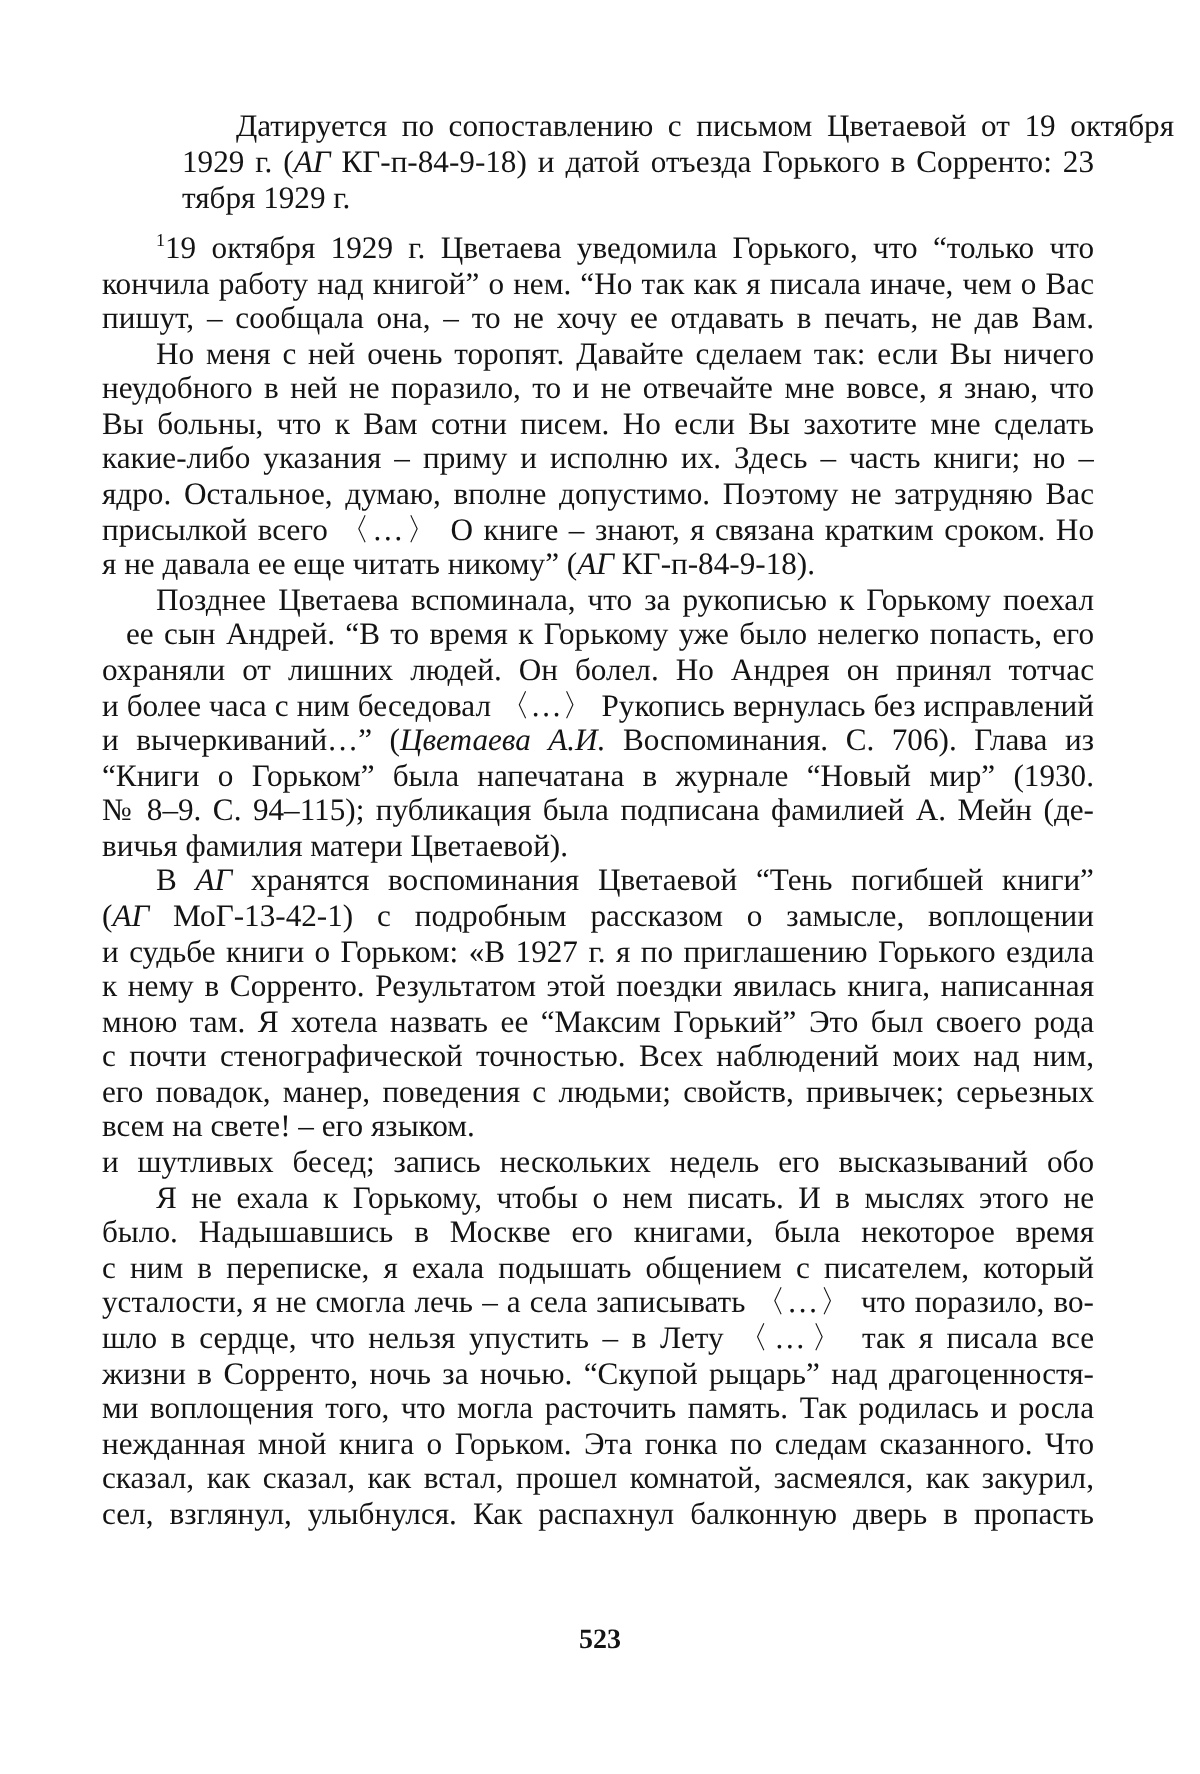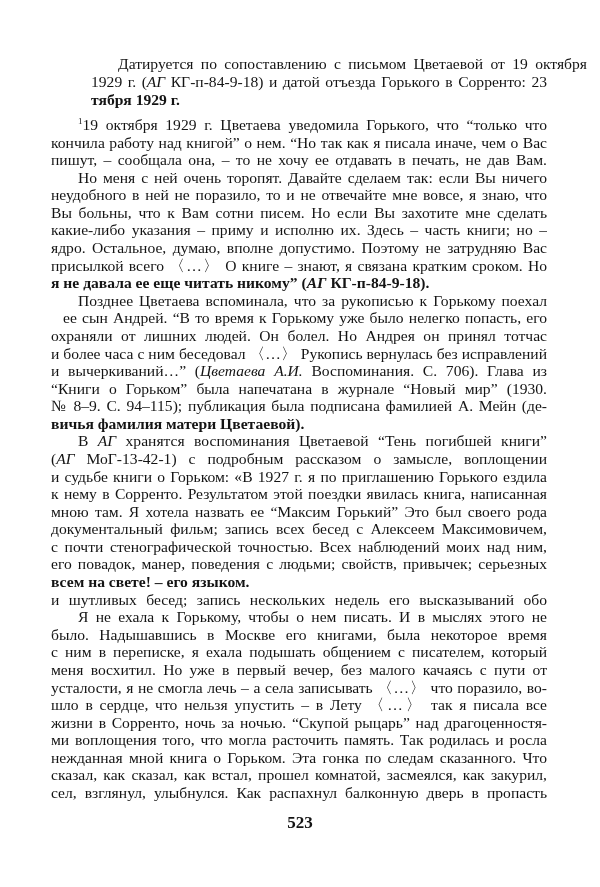--- a/index.html
+++ b/index.html
@@ -56,30 +56,30 @@
     vertical-align: 6px;
     line-height: 0;
   }
   .page-number {
     position: absolute;
     left: 0;
     width: 600px;
     top: 813px;
     text-align: center;
     font-weight: bold;
-    font-size: 17px;
+    font-size: 14px;
     font-family: "Liberation Serif", "DejaVu Serif", serif;
   }
   
   .jl {
     display: block;
     text-align: justify;
     text-align-last: justify;
   }
-  .jl.last { text-align-last: left; font-weight: bold; }
+  .jl.last { text-align-last: left; }
 </style>
 </head>
 <body>
 
 <div class="page">
 
   <div class="block top" style="top:55px;">
     <div class="line indent jl" style="white-space: normal; overflow: hidden;">Датируется по сопоставлению с письмом Цветаевой от 19 октября</div>
     <div class="line jl" style="white-space: normal; overflow: hidden;">1929 г. (<span class="it">АГ</span> КГ-п-84-9-18) и датой отъезда Горького в Сорренто: 23 ок-</div>
     <div class="line jl last" style="white-space: normal; overflow: hidden;">тября 1929 г.</div>
@@ -113,32 +113,30 @@
       <div class="line jl" style="white-space: normal; overflow: hidden;">№ 8–9. С. 94–115); публикация была подписана фамилией А. Мейн (де-</div>
       <div class="line jl last" style="white-space: normal; overflow: hidden;">вичья фамилия матери Цветаевой).</div>
     </div>
 
     <div>
       <div class="line indent jl" style="white-space: normal; overflow: hidden;">В <span class="it">АГ</span> хранятся воспоминания Цветаевой “Тень погибшей книги”</div>
       <div class="line jl" style="white-space: normal; overflow: hidden;">(<span class="it">АГ</span> МоГ-13-42-1) с подробным рассказом о замысле, воплощении</div>
       <div class="line jl" style="white-space: normal; overflow: hidden;">и судьбе книги о Горьком: «В 1927 г. я по приглашению Горького ездила</div>
       <div class="line jl" style="white-space: normal; overflow: hidden;">к нему в Сорренто. Результатом этой поездки явилась книга, написанная</div>
       <div class="line jl" style="white-space: normal; overflow: hidden;">мною там. Я хотела назвать ее “Максим Горький”  Это был своего рода</div>
-      <div class="line jl" style="white-space: normal; overflow: hidden;">документальный фильм; запись всех бесед с Алексеем Максимовичем,</div>
       <div class="line jl" style="white-space: normal; overflow: hidden;">с почти стенографической точностью. Всех наблюдений моих над ним,</div>
       <div class="line jl" style="white-space: normal; overflow: hidden;">его повадок, манер, поведения с людьми; свойств, привычек; серьезных</div>
       <div class="line jl last" style="white-space: normal; overflow: hidden;">всем на свете! – его языком.</div>
       <div class="line jl" style="white-space: normal; overflow: hidden;">и шутливых бесед; запись нескольких недель его высказываний обо</div>
     </div>
 
     <div>
       <div class="line indent jl" style="white-space: normal; overflow: hidden;">Я не ехала к Горькому, чтобы о нем писать. И в мыслях этого не</div>
       <div class="line jl" style="white-space: normal; overflow: hidden;">было. Надышавшись в Москве его книгами, была некоторое время</div>
       <div class="line jl" style="white-space: normal; overflow: hidden;">с ним в переписке, я ехала подышать общением с писателем, который</div>
-      <div class="line jl" style="white-space: normal; overflow: hidden;">меня восхитил. Но уже в первый вечер, без малого качаясь с пути от</div>
       <div class="line jl" style="white-space: normal; overflow: hidden;">усталости, я не смогла лечь – а села записывать 〈…〉 что поразило, во-</div>
       <div class="line jl" style="white-space: normal; overflow: hidden;">шло в сердце, что нельзя упустить – в Лету 〈…〉 так я писала все недели</div>
       <div class="line jl" style="white-space: normal; overflow: hidden;">жизни в Сорренто, ночь за ночью. “Скупой рыцарь” над драгоценностя-</div>
       <div class="line jl" style="white-space: normal; overflow: hidden;">ми воплощения того, что могла расточить память. Так родилась и росла</div>
       <div class="line jl" style="white-space: normal; overflow: hidden;">нежданная мной книга о Горьком. Эта гонка по следам сказанного. Что</div>
       <div class="line jl" style="white-space: normal; overflow: hidden;">сказал, как сказал, как встал, прошел комнатой, засмеялся, как закурил,</div>
       <div class="line jl" style="white-space: normal; overflow: hidden;">сел, взглянул, улыбнулся. Как распахнул балконную дверь в пропасть</div>
     </div>
 
   </div>

